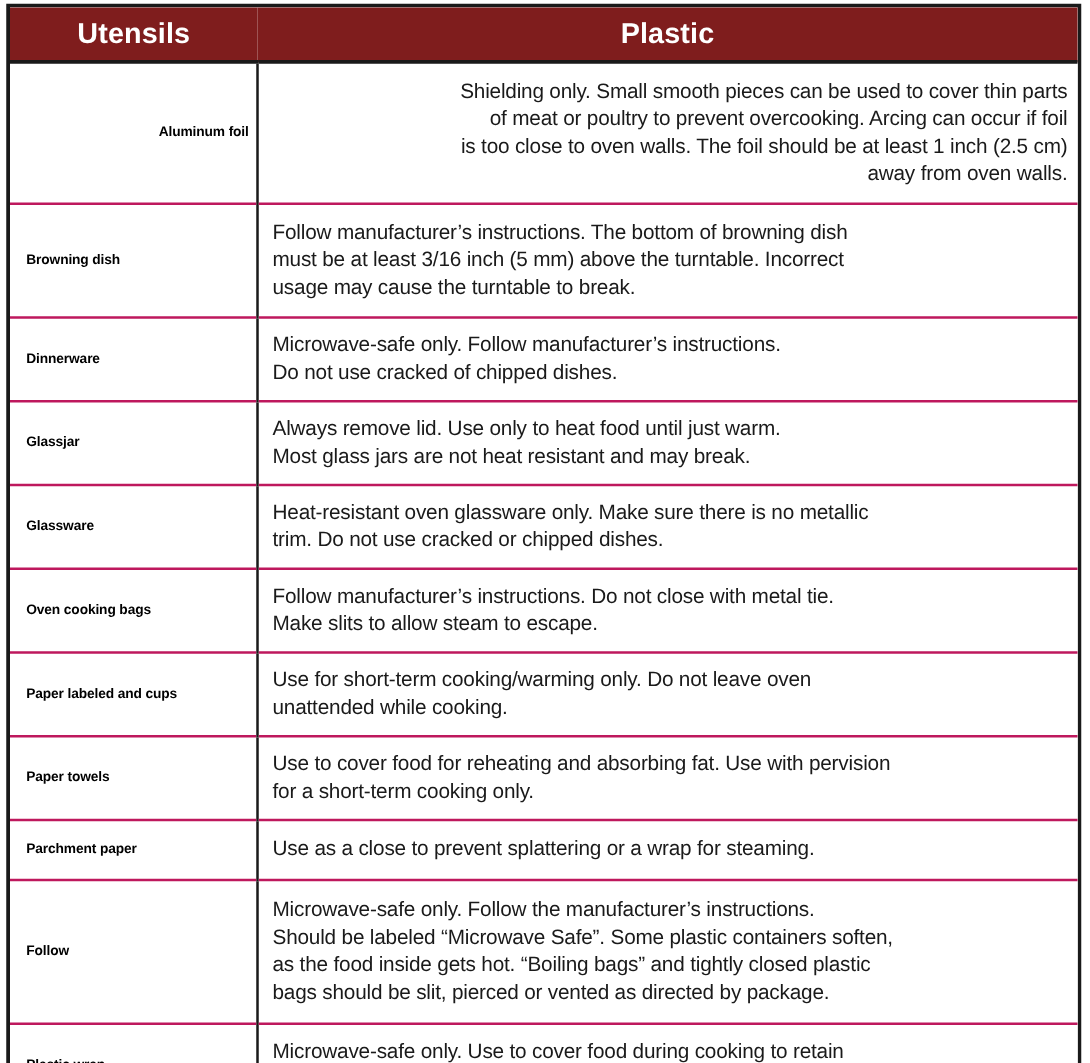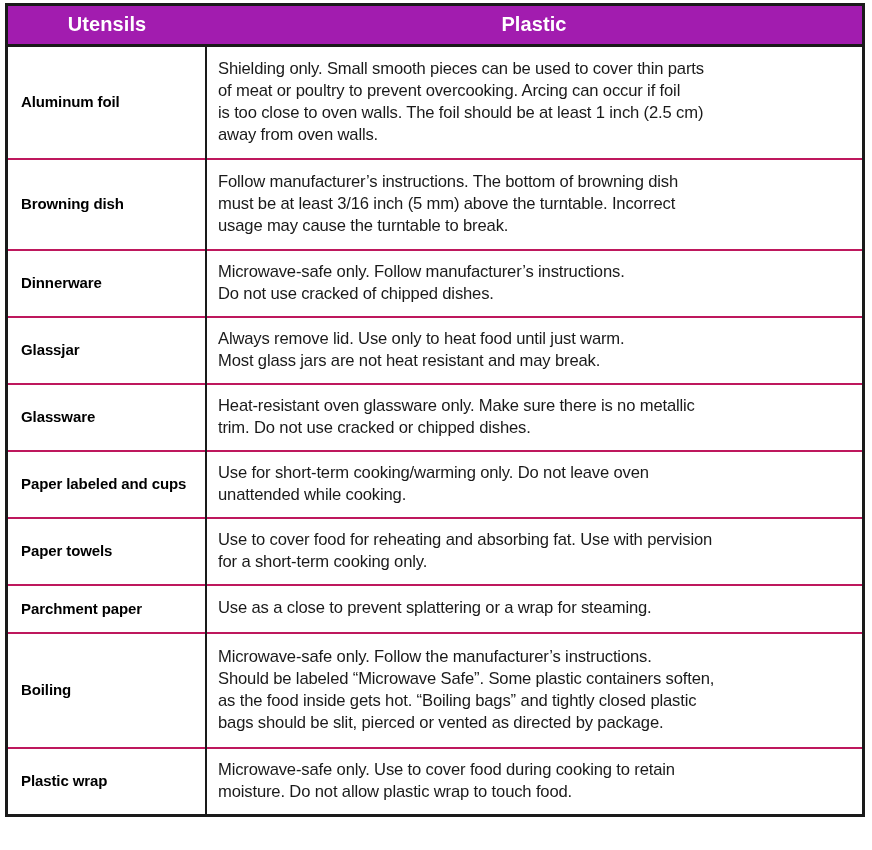--- a/index.html
+++ b/index.html
@@ -28,63 +28,63 @@
     border-collapse: collapse;
     table-layout: fixed;
     background: #ffffff;
   }
 
   col.col-utensil { width: 198px; }
   col.col-remarks { width: auto; }
 
   
   thead tr.header-row th {
-    background: #a21caf;
+    background: #7f1d1d;
     color: #ffffff;
     font-weight: bold;
-    font-size: 20px;
+    font-size: 23px;
     letter-spacing: 0.1px;
     padding: 7px 4px 8px 4px;
     border: none;
     font-stretch: condensed;
   }
   thead tr.header-row th.th-utensils { border-right: none; }
 
   
   tbody tr.data-row > td {
     border-top: 2px solid #be185d;
     vertical-align: middle;
     background: #ffffff;
   }
   tbody tr.data-row:first-child > td {
     border-top: 3px solid #1a1a1a;
   }
 
   td.cell-utensil {
     border-right: 2px solid #1a1a1a;
     font-weight: bold;
-    font-size: 15px;
+    font-size: 11px;
     color: #000000;
     padding: 6px 6px 7px 13px;
     line-height: 1.28;
     letter-spacing: -0.1px;
   }
 
   td.cell-remarks {
     font-weight: normal;
     font-size: 16.6px;
     color: #1a1a1a;
     padding: 6px 8px 7px 11px;
     line-height: 1.34;
     letter-spacing: -0.15px;
     white-space: pre-line;
   }
 
   
-  tr.rh-4 td { height: 98px; }
+  tr.rh-4 td { height: 98px; text-align: right; }
   tr.rh-3 td { height: 76px; }
   tr.rh-2 td { height: 52px; }
   tr.rh-1 td { height: 33px; }
   tr.rh-plastic td { height: 100px; }
 </style>
 </head>
 <body>
 
 <div class="table-wrap">
   <table class="utensil-table">
@@ -121,36 +121,42 @@
         <td class="cell-utensil">Glassjar</td>
         <td class="cell-remarks">Always remove lid. Use only to heat food until just warm.
 Most glass jars are not heat resistant and may break.</td>
       </tr>
       <tr class="data-row rh-2">
         <td class="cell-utensil">Glassware</td>
         <td class="cell-remarks">Heat-resistant oven glassware only. Make sure there is no metallic
 trim. Do not use cracked or chipped dishes.</td>
       </tr>
       <tr class="data-row rh-2">
+        <td class="cell-utensil">Oven cooking
+bags</td>
+        <td class="cell-remarks">Follow manufacturer’s instructions. Do not close with metal tie.
+Make slits to allow steam to escape.</td>
+      </tr>
+      <tr class="data-row rh-2">
         <td class="cell-utensil">Paper labeled and
 cups</td>
         <td class="cell-remarks">Use for short-term cooking/warming only. Do not leave oven
 unattended while cooking.</td>
       </tr>
       <tr class="data-row rh-2">
         <td class="cell-utensil">Paper towels</td>
         <td class="cell-remarks">Use to cover food for reheating and absorbing fat. Use with pervision
 for a short-term cooking only.</td>
       </tr>
       <tr class="data-row rh-1">
         <td class="cell-utensil">Parchment paper</td>
         <td class="cell-remarks">Use as a close to prevent splattering or a wrap for steaming.</td>
       </tr>
       <tr class="data-row rh-plastic">
-        <td class="cell-utensil">Boiling</td>
+        <td class="cell-utensil">Follow</td>
         <td class="cell-remarks">Microwave-safe only. Follow the manufacturer’s instructions.
 Should be labeled “Microwave Safe”. Some plastic containers soften,
 as the food inside gets hot. “Boiling bags” and tightly closed plastic
 bags should be slit, pierced or vented as directed by package.</td>
       </tr>
       <tr class="data-row rh-2">
         <td class="cell-utensil">Plastic wrap</td>
         <td class="cell-remarks">Microwave-safe only. Use to cover food during cooking to retain
 moisture. Do not allow plastic wrap to touch food.</td>
       </tr>

